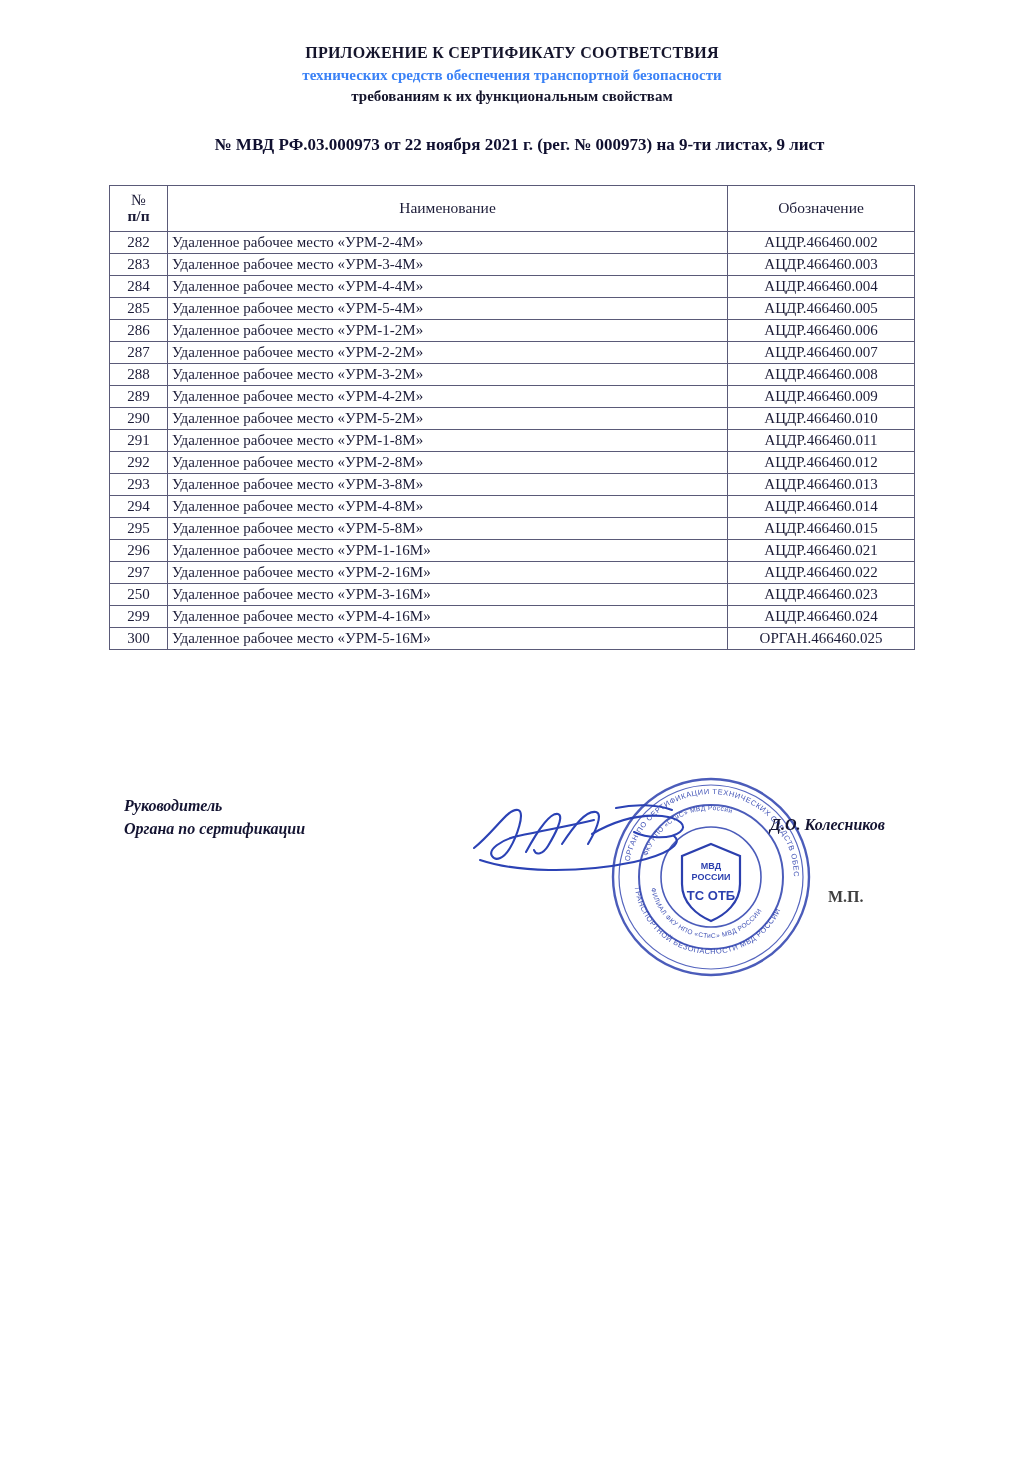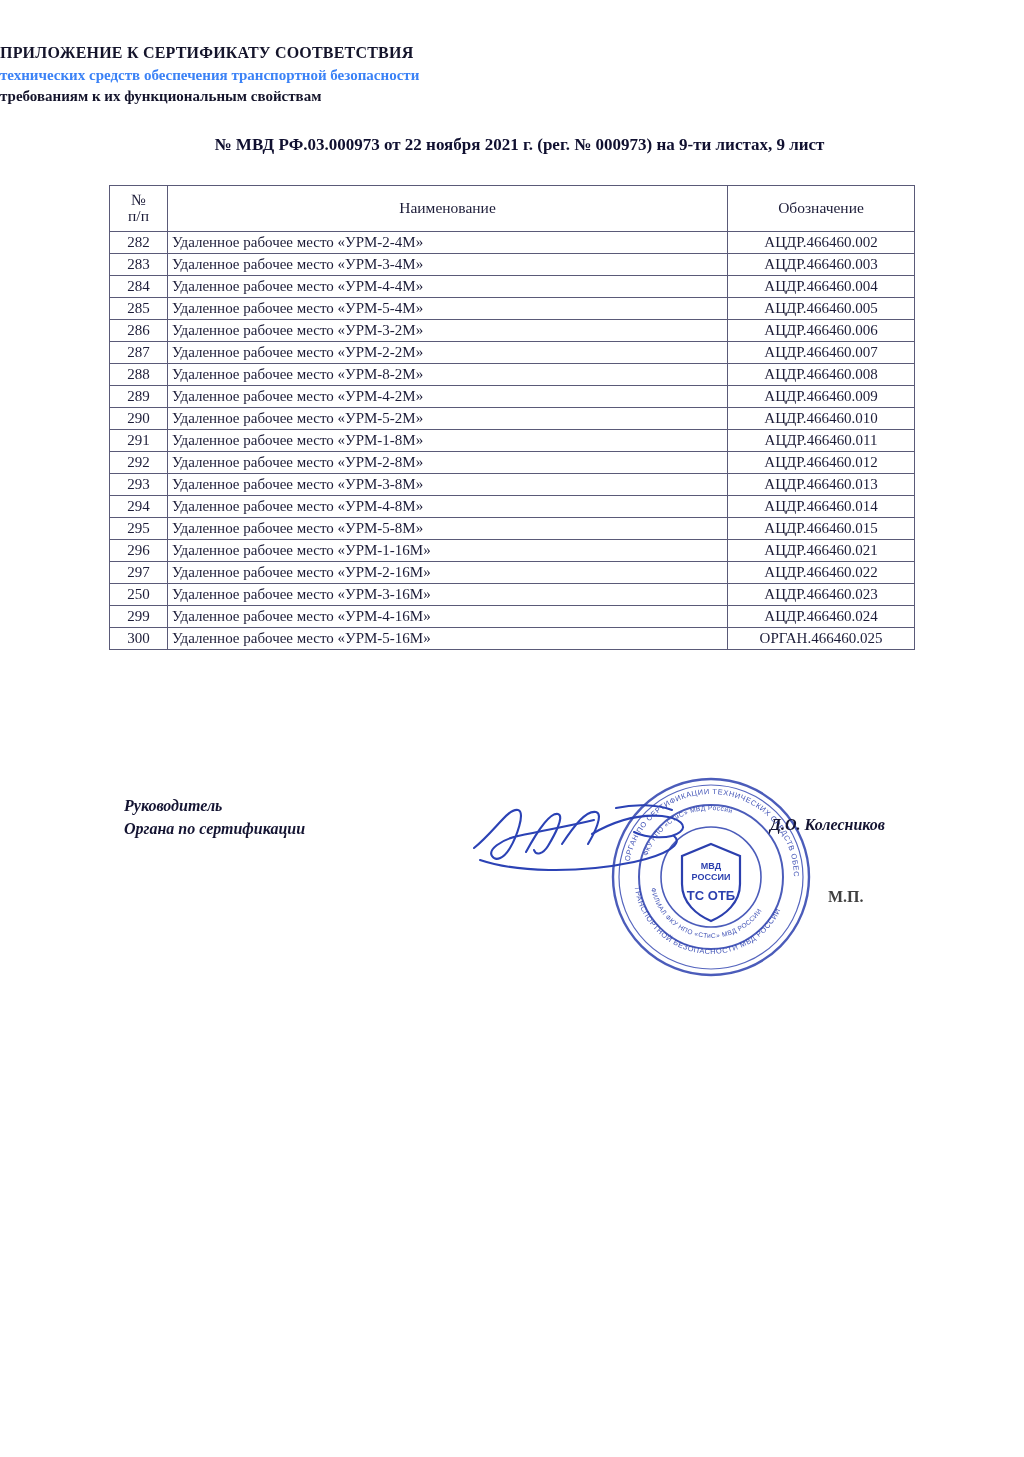--- a/index.html
+++ b/index.html
@@ -14,20 +14,21 @@
     font-family: "Liberation Serif", serif;
     color: #1a1a2e;
     overflow: hidden;
   }
   .page {
     position: absolute;
     inset: 0;
     padding: 0;
   }
   .header-block {
+    text-align: center;
     margin-top: 44px;
   }
   .title-main {
     font-size: 16px;
     font-weight: bold;
     letter-spacing: 0.2px;
     color: #14142b;
   }
   .title-sub {
     font-size: 15px;
@@ -78,21 +79,21 @@
   td.c-name {
     text-align: left;
     padding-left: 10px;
     white-space: nowrap;
   }
   td.c-desig {
     text-align: center;
     margin-top: 43px;
   }
   .th-num-l1 { display: block; line-height: 1.05; }
-  .th-num-l2 { display: block; line-height: 1.05; }
+  .th-num-l2 { display: block; line-height: 1.05; font-weight: bold; }
 
   .sign-area {
     position: absolute;
     left: 0;
     top: 780px;
     width: 959px;
     height: 220px;
   }
   .sign-labels {
     position: absolute;
@@ -182,31 +183,31 @@
           <td class="c-name">Удаленное рабочее место «УРМ-4-4М»</td>
           <td class="c-desig">АЦДР.466460.004</td>
         </tr>
         <tr>
           <td class="c-num">285</td>
           <td class="c-name">Удаленное рабочее место «УРМ-5-4М»</td>
           <td class="c-desig">АЦДР.466460.005</td>
         </tr>
         <tr>
           <td class="c-num">286</td>
-          <td class="c-name">Удаленное рабочее место «УРМ-3-2М»</td>
+          <td class="c-name">Удаленное рабочее место «УРМ-1-2М»</td>
           <td class="c-desig">АЦДР.466460.006</td>
         </tr>
         <tr>
           <td class="c-num">287</td>
           <td class="c-name">Удаленное рабочее место «УРМ-2-2М»</td>
           <td class="c-desig">АЦДР.466460.007</td>
         </tr>
         <tr>
           <td class="c-num">288</td>
-          <td class="c-name">Удаленное рабочее место «УРМ-8-2М»</td>
+          <td class="c-name">Удаленное рабочее место «УРМ-3-2М»</td>
           <td class="c-desig">АЦДР.466460.008</td>
         </tr>
         <tr>
           <td class="c-num">289</td>
           <td class="c-name">Удаленное рабочее место «УРМ-4-2М»</td>
           <td class="c-desig">АЦДР.466460.009</td>
         </tr>
         <tr>
           <td class="c-num">290</td>
           <td class="c-name">Удаленное рабочее место «УРМ-5-2М»</td>

